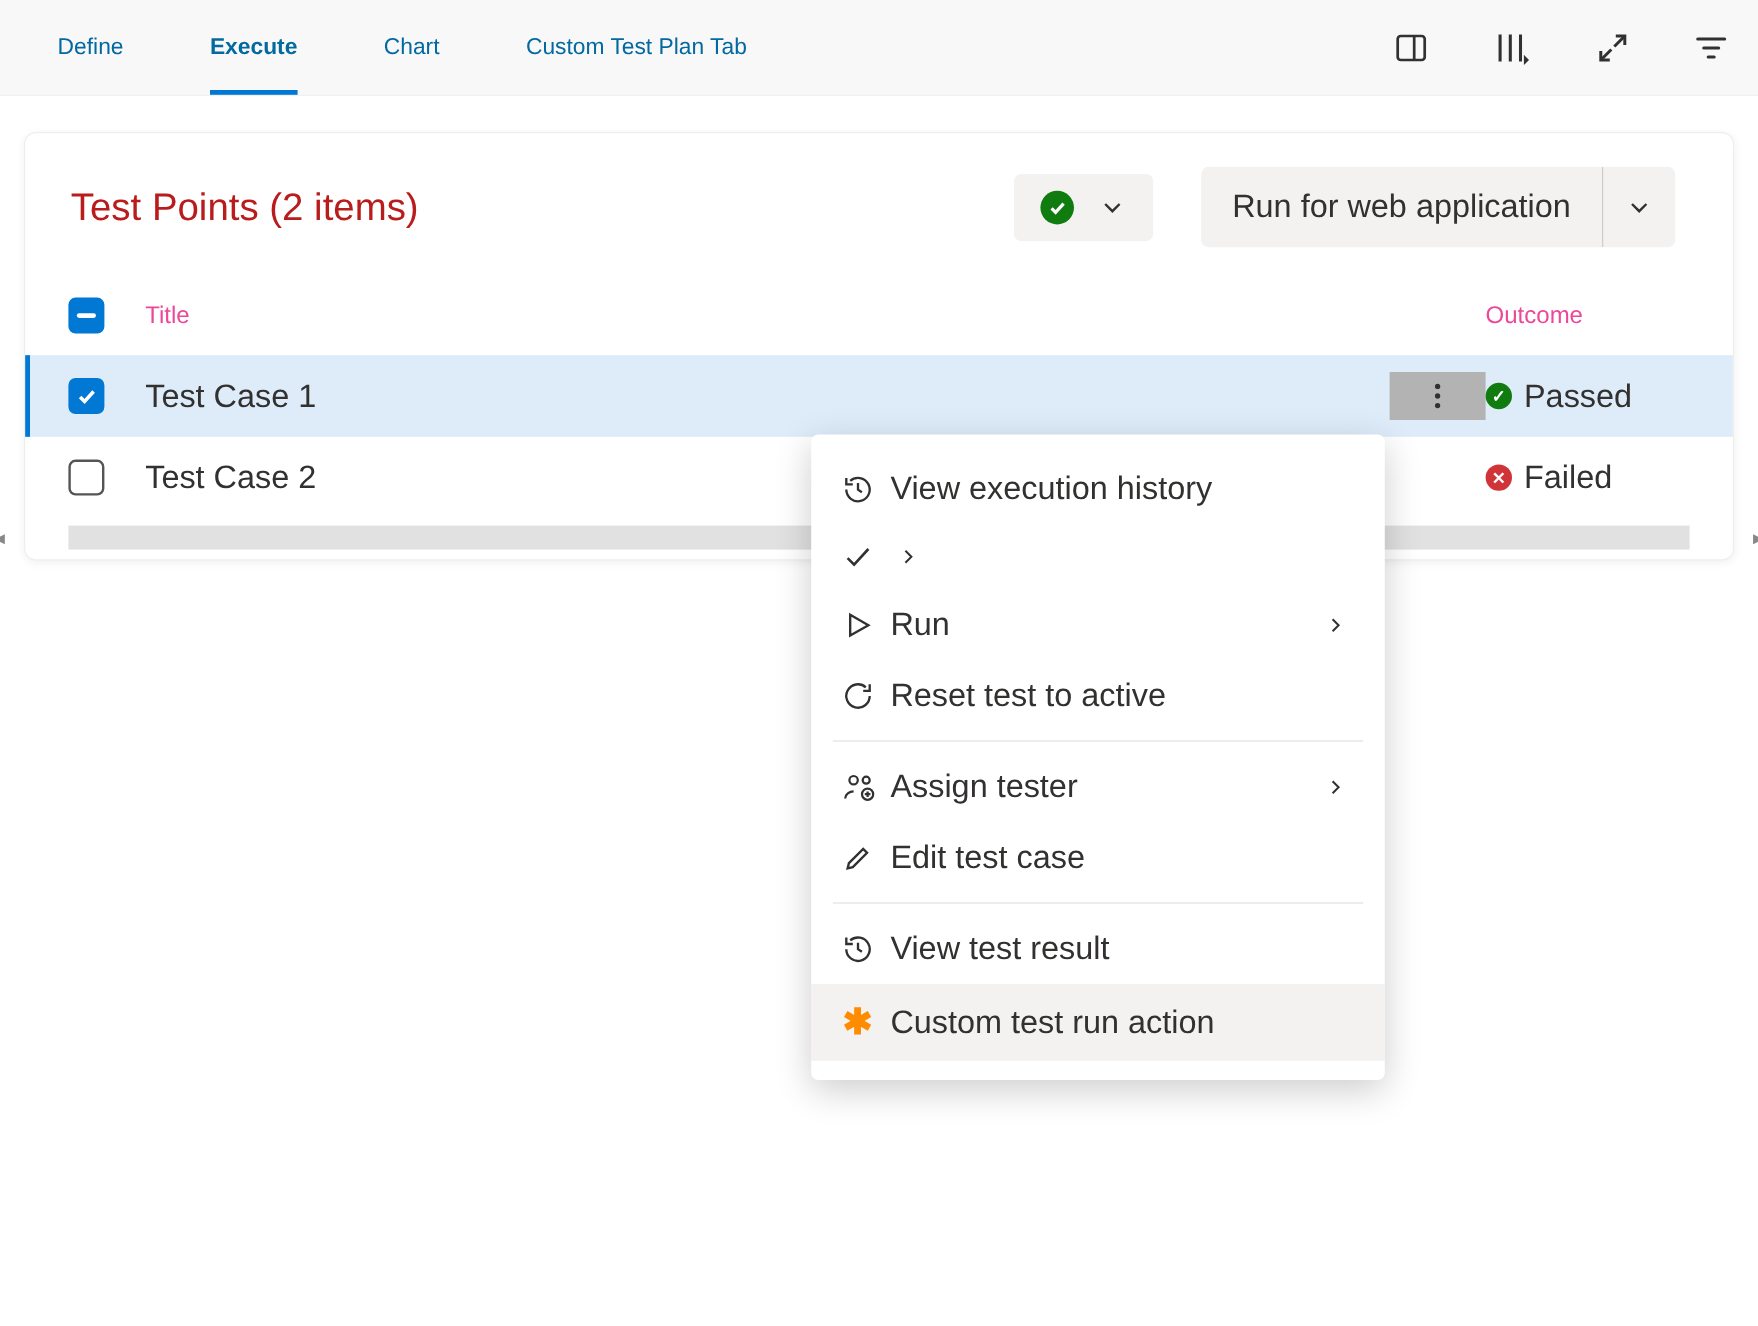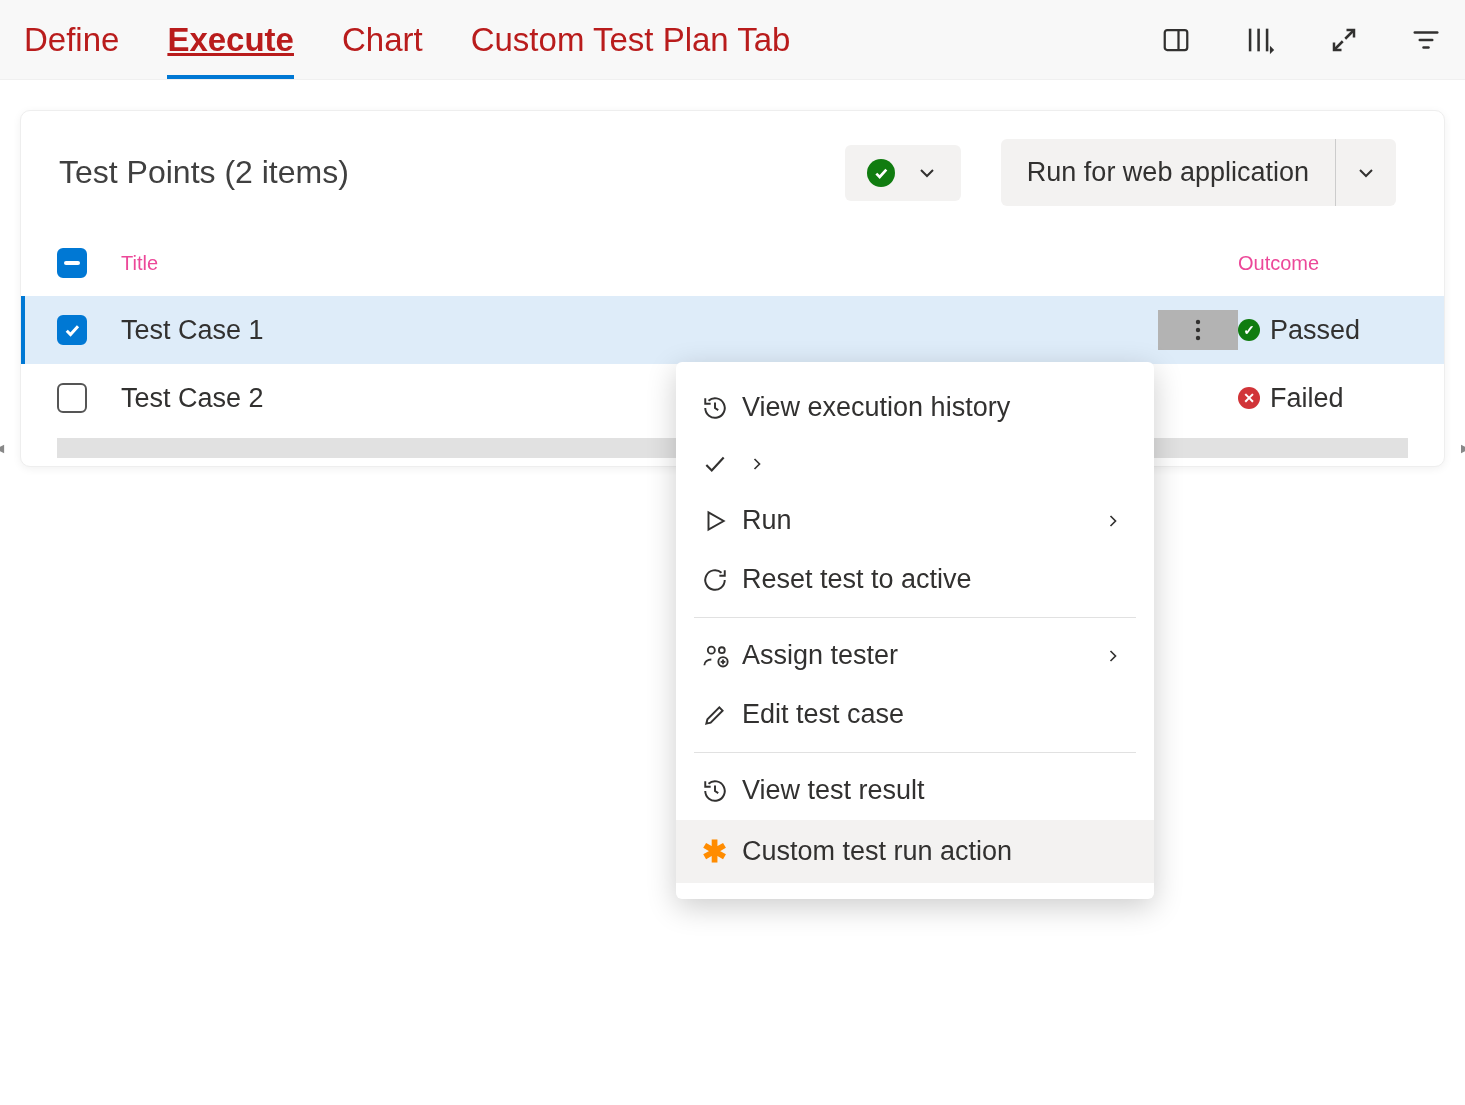--- a/index.html
+++ b/index.html
@@ -18,33 +18,33 @@
   .tabbar {
     display: flex;
     align-items: center;
     height: 80px;
     background: #f8f8f8;
     padding: 0 24px;
     border-bottom: 1px solid #f0f0f0;
   }
   .tabs { display: flex; gap: 48px; align-items: center; height: 100%; }
   .tab {
-    font-size: 33px;
-    color: #b91c1c;
+    font-size: 19px;
+    color: #0369a1;
     cursor: pointer;
     height: 100%;
     display: flex;
     align-items: center;
     border-bottom: 4px solid transparent;
     padding-top: 4px;
+    margin-left: 24px;
   }
   .tab.active {
     font-weight: 600;
     border-bottom-color: #0078d4;
-    text-decoration: underline;
   }
   .tabbar-right {
     margin-left: auto;
     display: flex;
     gap: 52px;
     align-items: center;
   }
   .icon-btn { cursor: pointer; display:flex; align-items:center; justify-content:center; }
   
   .panel {
@@ -56,21 +56,21 @@
     position: relative;
   }
   .panel-header {
     display: flex;
     align-items: center;
     padding: 28px 38px 24px 38px;
   }
   .panel-title {
     font-size: 32px;
     font-weight: 400;
-    color: #404040;
+    color: #b91c1c;
   }
   .panel-actions {
     margin-left: auto;
     display: flex;
     gap: 40px;
     align-items: center;
   }
   .status-pill {
     display: flex;
     align-items: center;

